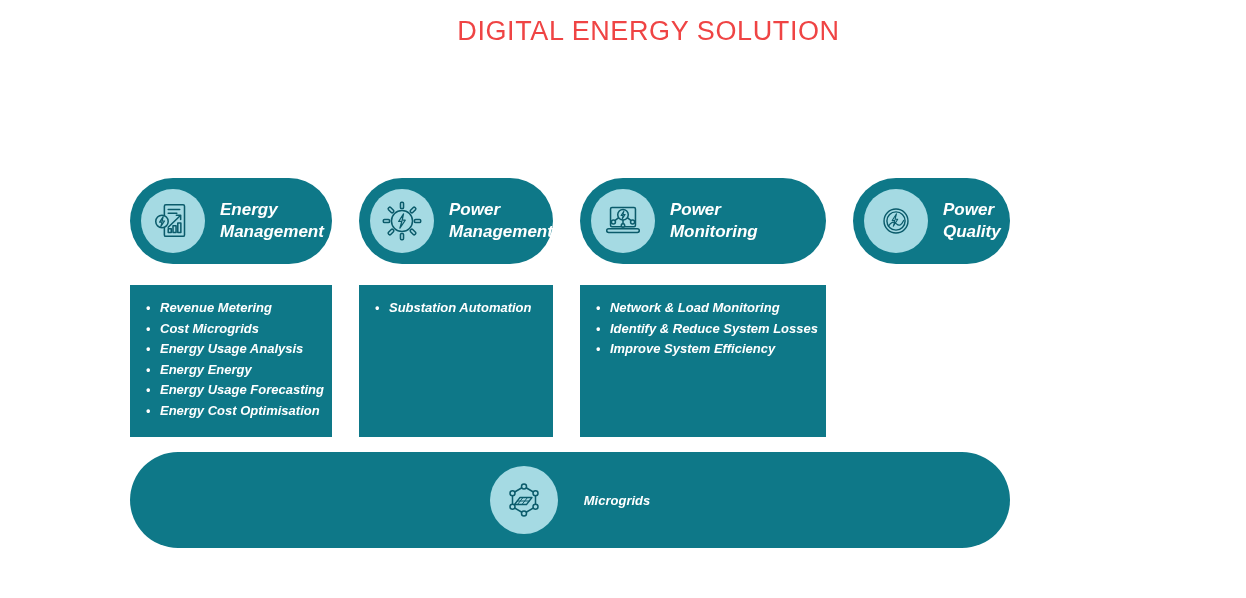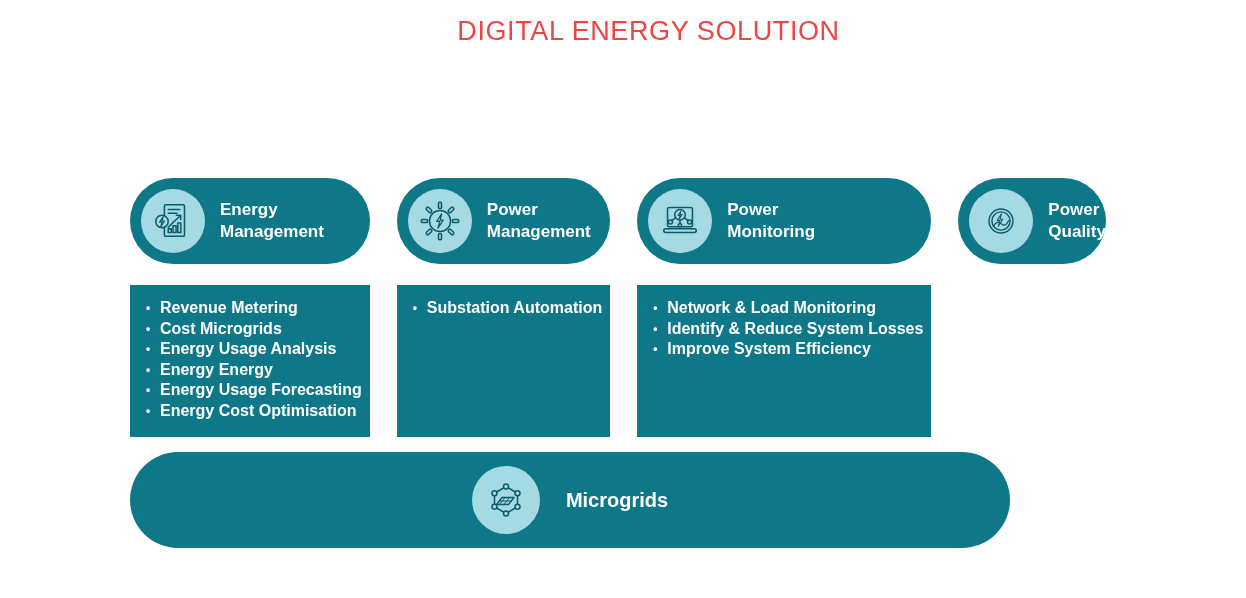--- a/index.html
+++ b/index.html
@@ -15,21 +15,21 @@
     left:130px;top:16px;width:1037px;
     text-align:center;
     font-size:27px;
     font-weight:400;
     letter-spacing:0.6px;
     color:#ef4444;
     margin:0;
   }
   .content{
     position:absolute;
-    left:130px;top:178px;width:880px;
+    left:130px;top:178px;width:880px;font-style:italic;
   }
   .columns{
     display:grid;
     grid-template-columns:repeat(4,1fr);
     column-gap:27px;
   }
   .pill{
     height:86px;
     background:#0E7888;
     border-radius:43px;
@@ -64,21 +64,21 @@
     padding:13px 8px 0 15px;
   }
   .bullet-list{
     list-style:none;
     margin:0;padding:0;
   }
   .bullet-list li{
     position:relative;
     padding-left:15px;
     color:#ffffff;
-    font-size:16px;
+    font-size:13px;
     font-weight:700;
     line-height:20.5px;
     white-space:nowrap;
   }
   .bullet-list li::before{
     content:"•";
     position:absolute;
     left:1px;top:0;
     font-size:12px;
   }
@@ -89,21 +89,21 @@
     border-radius:48px;
     display:flex;
     align-items:center;
     justify-content:center;
     gap:26px;
   }
   .footer-bar .icon-circle{width:68px;height:68px;}
   .footer-label{
     margin:0;
     color:#ffffff;
-    font-size:20px;
+    font-size:13px;
     font-weight:700;
   }
 </style>
 </head>
 <body>
 
 <div class="page">
 
   <h1 class="title">DIGITAL ENERGY SOLUTION</h1>
 

